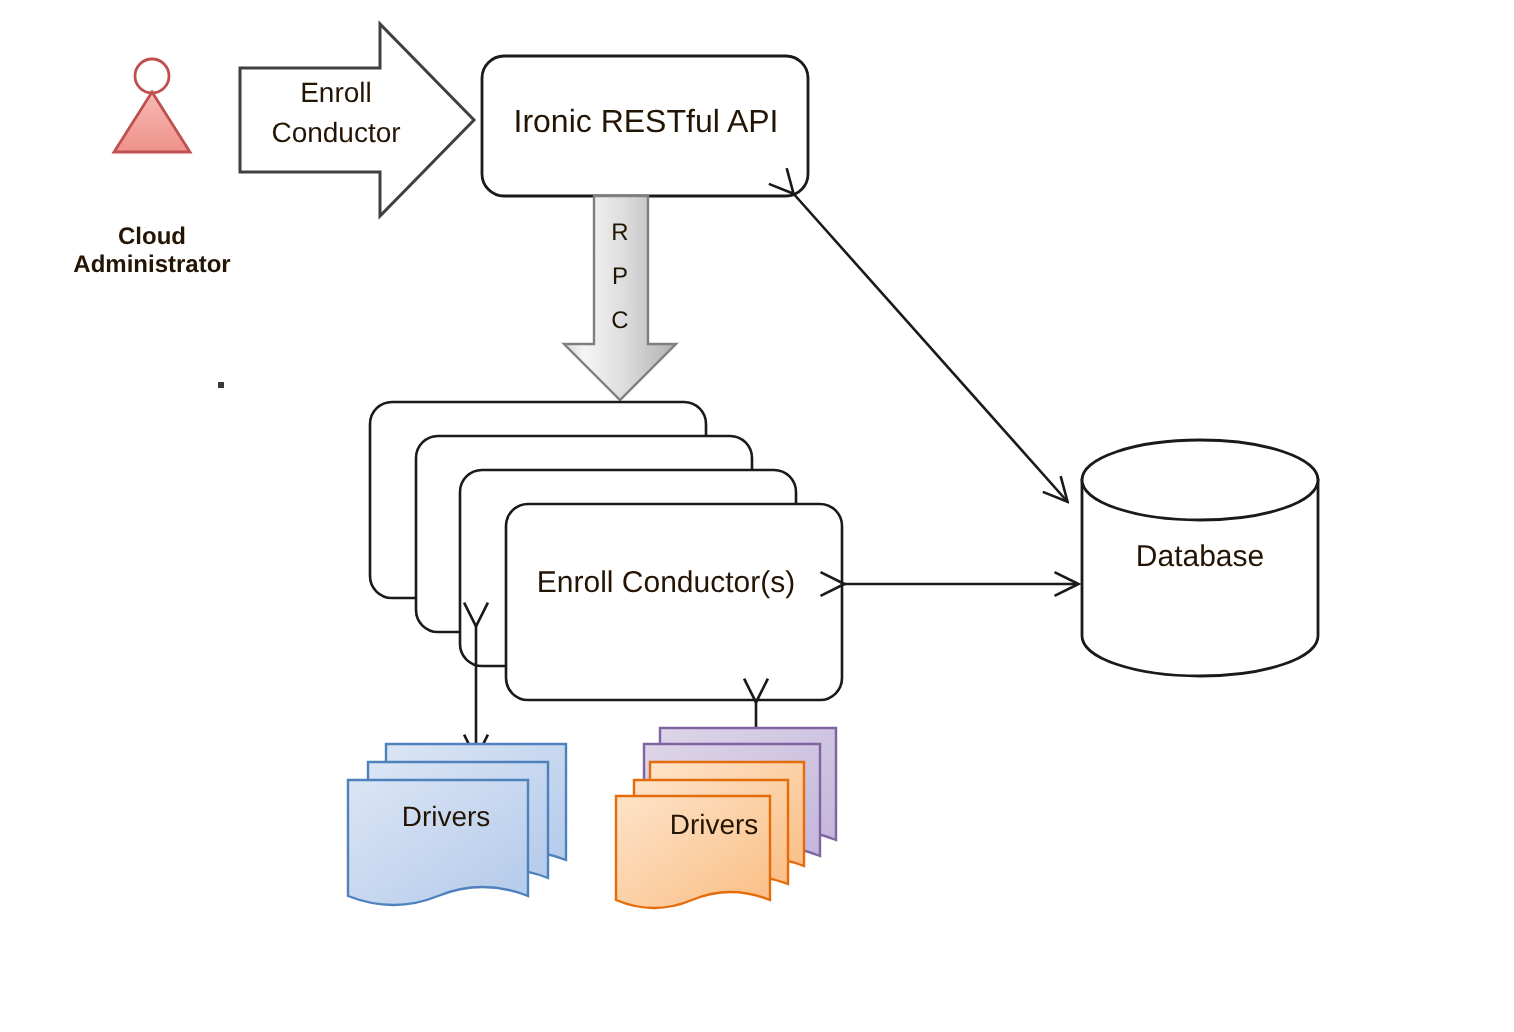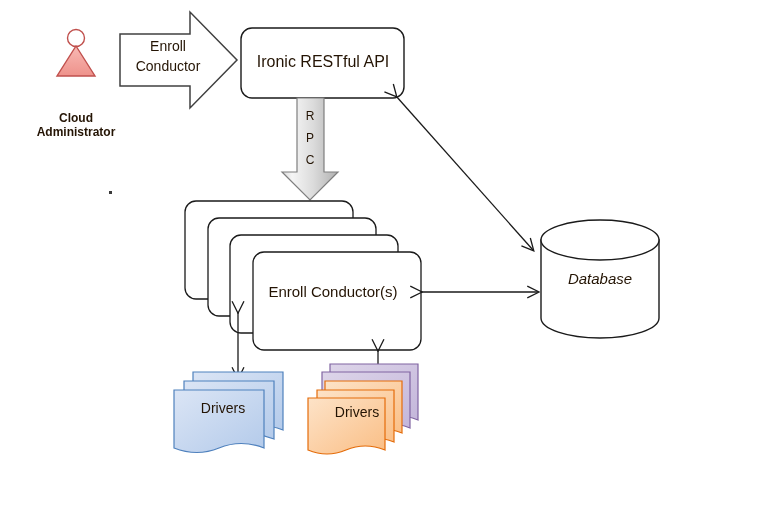--- a/index.html
+++ b/index.html
@@ -42,21 +42,20 @@
     left: 253px;
     top: 283px;
     width: 160px;
     font-size: 15px;
   }
   #label-database {
     left: 540px;
     top: 270px;
     width: 120px;
     font-size: 15px;
-    font-style: italic;
   }
   #label-enroll {
     left: 120px;
     top: 36px;
     width: 96px;
     font-size: 14px;
     line-height: 20px;
   }
   #label-actor {
     left: 22px;

